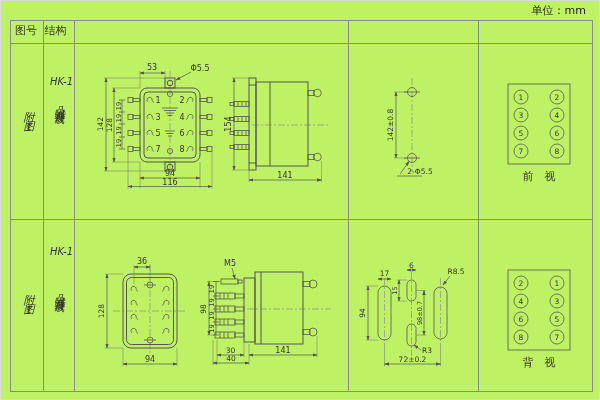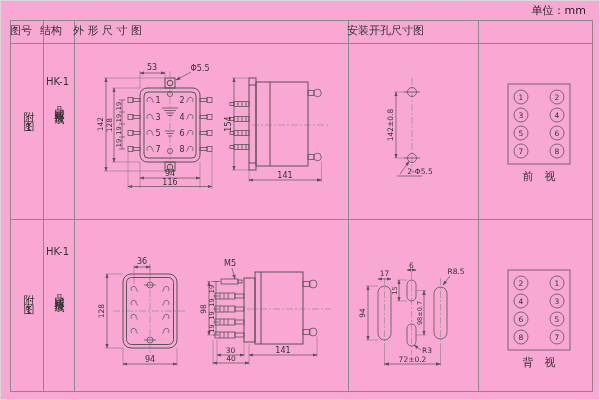--- a/index.html
+++ b/index.html
@@ -1,24 +1,24 @@
 <!DOCTYPE html>
 <html><head>
 <meta charset="utf-8">
 <style>
   html,body{margin:0;padding:0;background:#fff;}
-  .screen{position:relative;width:600px;height:400px;background:#f9a8d4;overflow:hidden;
+  .screen{position:relative;width:600px;height:400px;background:#bef264;overflow:hidden;
           font-family:"DejaVu Sans",sans-serif;color:#333;box-shadow:inset 0 0 0 1px #d9d9d9;}
   .abs{position:absolute;}
   .unit{position:absolute;top:3px;right:14px;font-size:11px;color:#222;}
   .tbl{position:absolute;left:10px;top:20px;width:581px;height:370px;border:1px solid #8a8a8a;}
   .vl{position:absolute;top:0;width:1px;height:100%;background:#8a8a8a;}
   .hl{position:absolute;left:0;width:100%;height:1px;background:#8a8a8a;}
-  .hdr{position:absolute;top:20px;height:22px;line-height:22px;font-size:11px;color:#333;}
-  .lbl{position:absolute;font-size:10px;color:#333;text-align:center;}
+  .hdr{position:absolute;top:20px;height:22px;line-height:22px;text-align:center;font-size:11px;color:#333;}
+  .lbl{position:absolute;font-size:10px;color:#333;text-align:right;font-style:italic;}
   .vtext{writing-mode:vertical-rl;text-orientation:upright;}
   .figno{letter-spacing:9px;font-size:11px;}
   .wiring{letter-spacing:1.5px;font-size:10px;}
   svg.abs{overflow:visible;}
   svg text{font-family:"DejaVu Sans",sans-serif;fill:#333;}
   .dim{font-size:7.5px;}
   .dims{font-size:6.5px;}
   .big{font-size:8px;}
   .tnum{font-size:8px;text-anchor:middle;}
   .tvn{font-size:7.5px;text-anchor:middle;}
@@ -40,22 +40,20 @@
     <div class="vl" style="left:32px"></div>
     <div class="vl" style="left:63px"></div>
     <div class="vl" style="left:337px"></div>
     <div class="vl" style="left:467px"></div>
     <div class="hl" style="top:22px"></div>
     <div class="hl" style="top:198px"></div>
   </div>
 
   <div class="hdr" style="left:10px;width:32px">图号</div>
   <div class="hdr" style="left:40px;width:31px">结构</div>
-  <div class="hdr" style="left:73px;width:274px">外 形 尺 寸 图</div>
-  <div class="hdr" style="left:347px;width:130px">安装开孔尺寸图</div>
 
   <div class="lbl vtext figno" style="left:20px;top:103px">附图1</div>
   <div class="lbl" style="left:42px;top:76px;width:31px">HK-1</div>
   <div class="lbl vtext wiring" style="left:52px;top:98px">凸出式前接线</div>
 
   <div class="lbl vtext figno" style="left:20px;top:286px">附图1</div>
   <div class="lbl" style="left:42px;top:246px;width:31px">HK-1</div>
   <div class="lbl vtext wiring" style="left:52px;top:286px">凸出式后接线</div>
 
   <svg class="abs" style="left:92px;top:58px" width="128" height="138" viewBox="0 0 128 138">

